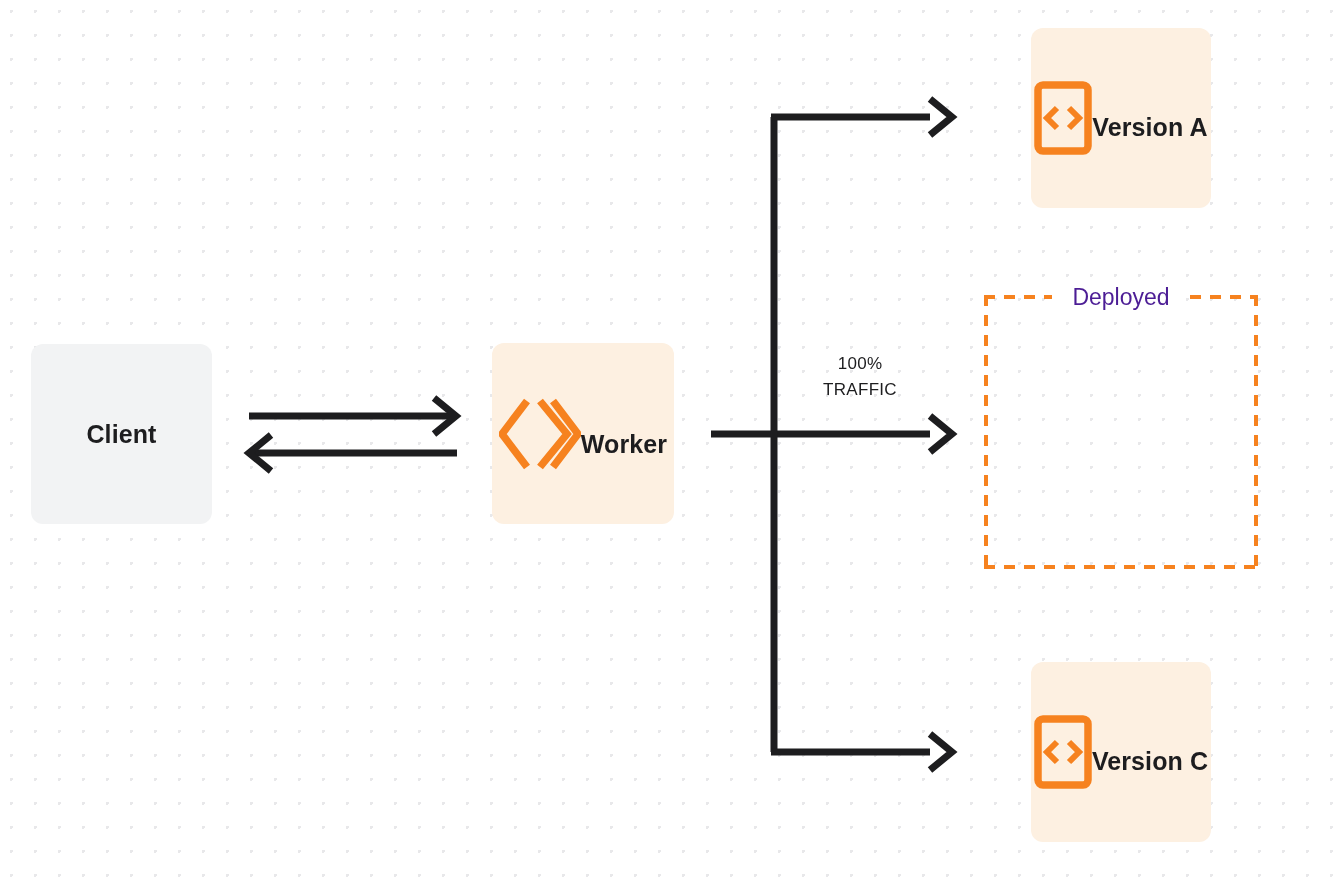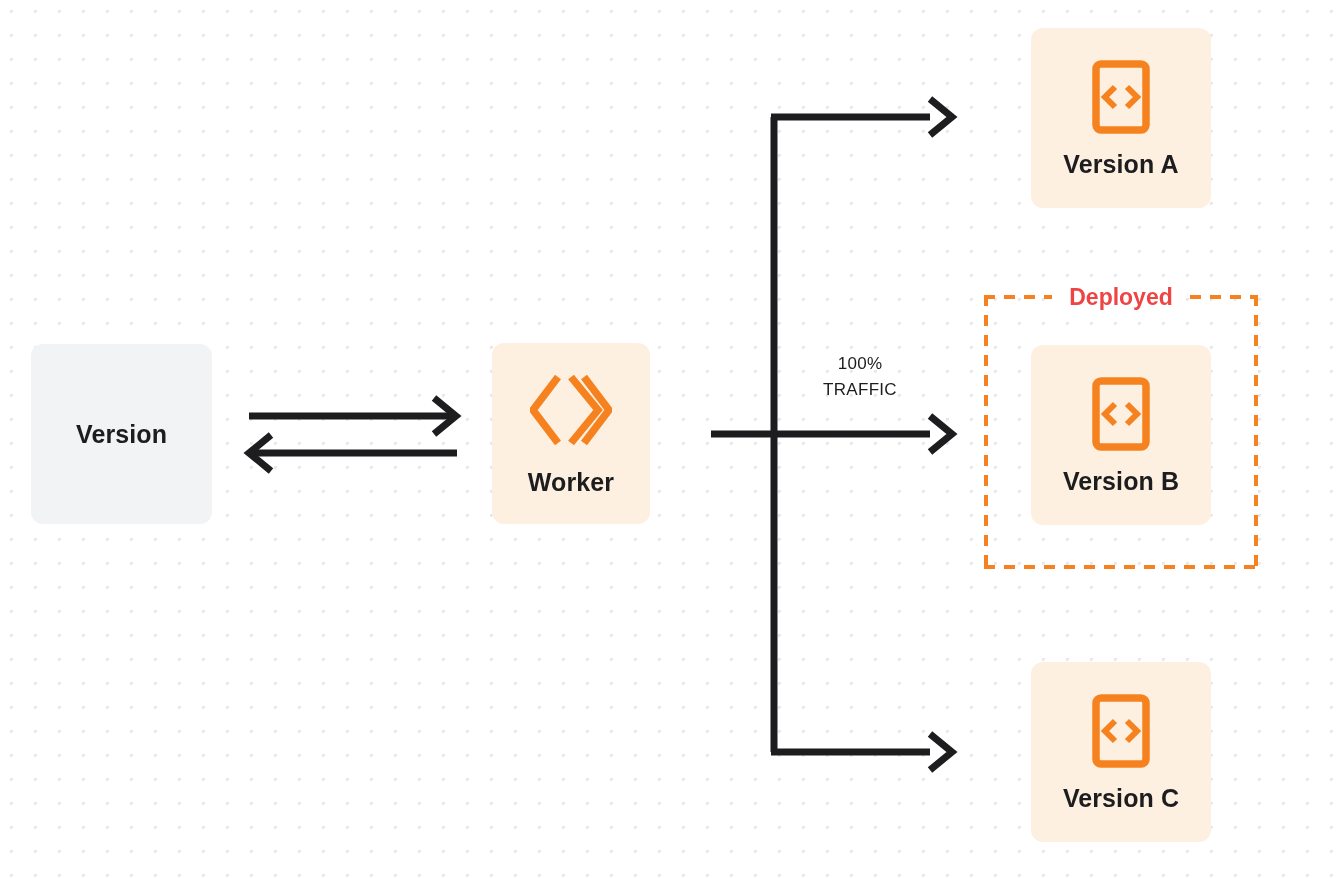--- a/index.html
+++ b/index.html
@@ -18,21 +18,21 @@
     background-color: #ffffff;
     background-image: radial-gradient(circle at 1px 1px, #e8e8ea 1.6px, transparent 1.7px);
     background-size: 24px 24px;
     background-position: 10px 10px;
   }
 
   
   .node {
     position: absolute;
     display: flex;
-    flex-direction: column;
+    flex-direction: row;
     align-items: center;
     justify-content: center;
     border-radius: 12px;
     box-sizing: border-box;
   }
   .node-label {
     font-size: 25px;
     font-weight: 700;
     color: #1d1d1f;
     letter-spacing: 0.1px;
@@ -46,21 +46,21 @@
     top: 344px;
     width: 181px;
     height: 180px;
     background: #f2f3f4;
   }
 
   
   #worker-node {
     left: 492px;
     top: 343px;
-    width: 158px;
+    width: 182px;
     height: 181px;
     background: #fdf0e1;
   }
   #worker-node .node-label { margin-top: 22px; }
 
   
   .version-node {
     width: 180px;
     height: 180px;
     background: #fdf0e1;
@@ -96,22 +96,22 @@
   #deployed-bottom    { left: 0;   bottom: 0; width: 274px; }
   #deployed-left      { left: 0;   top: 0;    height: 274px; }
   #deployed-right     { right: 0;  top: 0;    height: 274px; }
 
   #deployed-label {
     position: absolute;
     left: 50%;
     top: 2px;
     transform: translate(-50%, -50%);
     font-size: 23px;
-    font-weight: 700;
-    color: #ef4444;
+    font-weight: 400;
+    color: #4c1d95;
     background: #ffffff;
     padding: 0 10px;
     white-space: nowrap;
     line-height: 1;
   }
 
   
   #traffic-label {
     position: absolute;
     left: 790px;
@@ -170,21 +170,21 @@
       </g>
 
       <g>
         <line x1="771" y1="752" x2="930" y2="752"></line>
         <polyline points="930,734 952,752 930,770" fill="none"></polyline>
       </g>
     </g>
   </svg>
 
   <div class="node" id="client-node">
-    <span class="node-label">Version</span>
+    <span class="node-label">Client</span>
   </div>
 
   <div class="node" id="worker-node">
     <span>
       <svg class="icon-svg" width="82" height="76" viewBox="0 0 82 76" xmlns="http://www.w3.org/2000/svg">
         <g fill="none" stroke="#f6821f" stroke-width="7.5" stroke-linejoin="miter" stroke-linecap="butt">
           <polyline points="28,5 3,38 28,71"></polyline>
           <polyline points="41,5 68,38 41,71"></polyline>
           <polyline points="54,5 79,38 54,71"></polyline>
         </g>
@@ -206,30 +206,20 @@
 
   <div id="deployed-group">
     <div class="dash-edge dash-h" id="deployed-top-left"></div>
     <div class="dash-edge dash-h" id="deployed-top-right"></div>
     <div class="dash-edge dash-h" id="deployed-bottom"></div>
     <div class="dash-edge dash-v" id="deployed-left"></div>
     <div class="dash-edge dash-v" id="deployed-right"></div>
     <span id="deployed-label">Deployed</span>
   </div>
 
-  <div class="node version-node" id="version-b-node">
-    <span>
-      <svg class="icon-svg" width="58" height="74" viewBox="0 0 58 74" xmlns="http://www.w3.org/2000/svg">
-        <rect x="4" y="4" width="50" height="66" rx="5" ry="5" fill="none" stroke="#f6821f" stroke-width="7.5"></rect>
-        <polyline points="23,27 13,37 23,47" fill="none" stroke="#f6821f" stroke-width="6" stroke-linecap="butt" stroke-linejoin="miter"></polyline>
-        <polyline points="35,27 45,37 35,47" fill="none" stroke="#f6821f" stroke-width="6" stroke-linecap="butt" stroke-linejoin="miter"></polyline>
-      </svg>
-    </span>
-    <span class="node-label">Version B</span>
-  </div>
 
   <div class="node version-node" id="version-c-node">
     <span>
       <svg class="icon-svg" width="58" height="74" viewBox="0 0 58 74" xmlns="http://www.w3.org/2000/svg">
         <rect x="4" y="4" width="50" height="66" rx="5" ry="5" fill="none" stroke="#f6821f" stroke-width="7.5"></rect>
         <polyline points="23,27 13,37 23,47" fill="none" stroke="#f6821f" stroke-width="6" stroke-linecap="butt" stroke-linejoin="miter"></polyline>
         <polyline points="35,27 45,37 35,47" fill="none" stroke="#f6821f" stroke-width="6" stroke-linecap="butt" stroke-linejoin="miter"></polyline>
       </svg>
     </span>
     <span class="node-label">Version C</span>

